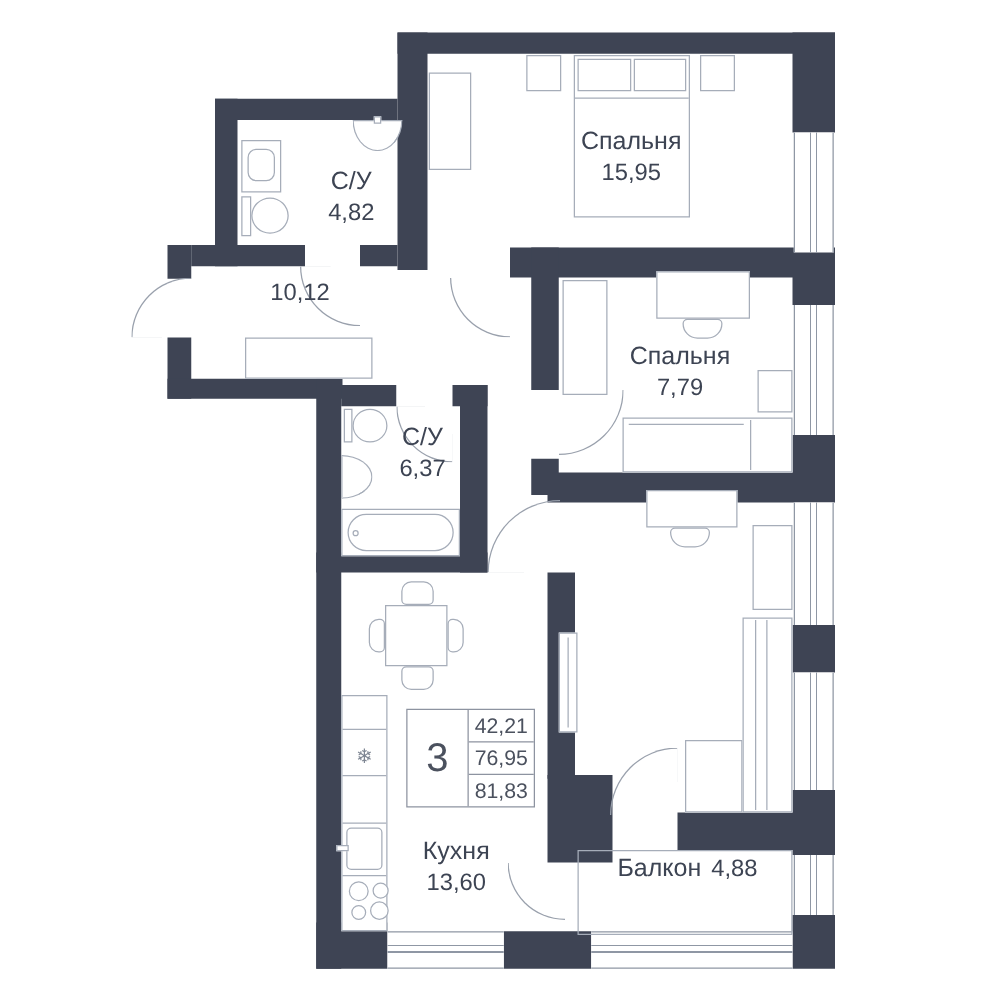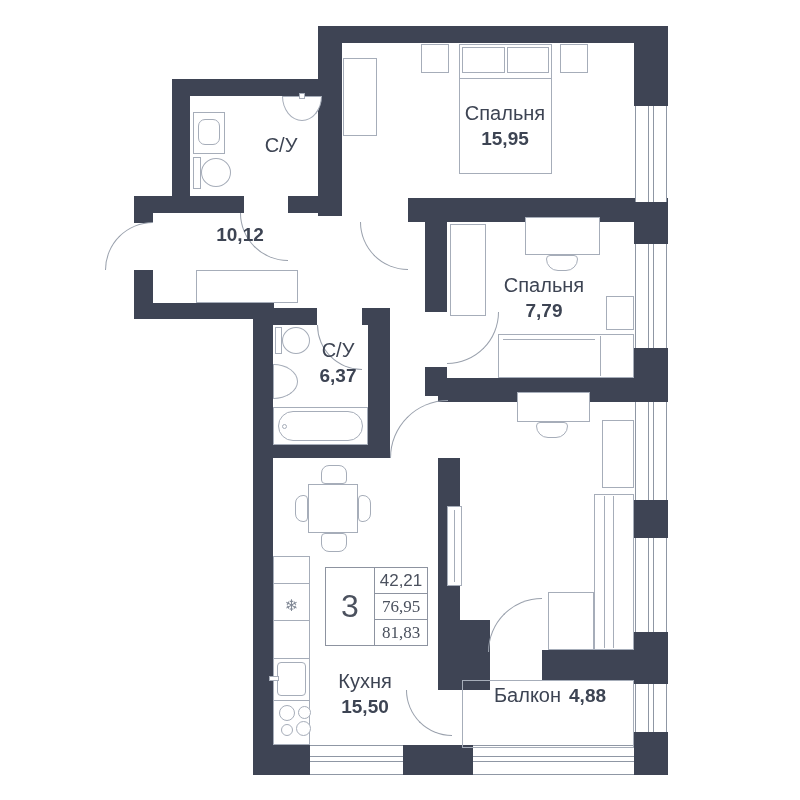--- a/index.html
+++ b/index.html
@@ -9,31 +9,31 @@
   .f{position:absolute;border:1px solid #a6adb9;background:#fff;box-sizing:border-box;}
   .ln{position:absolute;background:#a6adb9;}
   .arc{position:absolute;box-sizing:border-box;border:0 solid #99a0ac;background:transparent;}
   .win{position:absolute;background:#fff;box-sizing:border-box;}
   .win.v{border-left:1px solid #8f97a4;border-right:1px solid #8f97a4;
     background-image:linear-gradient(90deg,transparent 0 12px,#8f97a4 12px 13px,transparent 13px 17px,#8f97a4 17px 18px,transparent 18px);}
   .win.h{border-top:1px solid #8f97a4;border-bottom:1px solid #8f97a4;
     background-image:linear-gradient(180deg,transparent 0 10px,#8f97a4 10px 11px,transparent 11px 15px,#8f97a4 15px 16px,transparent 16px);}
   .lbl{position:absolute;color:#3d4453;text-align:center;font-size:20px;line-height:26px;}
   .lbl span{display:block;}
-  .lbl .area{font-size:19px;font-weight:bold;}
+  .lbl .area{font-size:19px;}
   .lbl.inline span{display:inline;margin:0 4px;}
   .snow{position:absolute;color:#7d8592;font-size:16px;text-align:center;}
   #statbox{position:absolute;left:325px;top:567px;width:103px;height:79px;border:1px solid #8d93a0;
            box-sizing:border-box;background:#fff;display:flex;}
   #statbox .big{width:48px;border-right:1px solid #8d93a0;display:flex;align-items:center;
                 justify-content:center;font-size:32px;color:#4b515e;}
   #statbox .col{flex:1;display:flex;flex-direction:column;}
   #statbox .col div{flex:1;display:flex;align-items:center;justify-content:center;
                     font-size:17px;color:#4b515e;}
-  #statbox .col div + div{border-top:1px solid #8d93a0;font-family:Liberation Serif, serif;}
+  #statbox .col div + div{border-top:1px solid #8d93a0;}
 </style>
 </head>
 <body>
 
 <div id="plan">
 
   <div class="w" style="left:318px;top:26px;width:350px;height:17px"></div>
   <div class="w" style="left:318px;top:26px;width:24px;height:190px"></div>
   <div class="w" style="left:172px;top:79px;width:146px;height:17px"></div>
   <div class="w" style="left:172px;top:79px;width:18px;height:134px"></div>
@@ -146,37 +146,38 @@
     <div class="big">3</div>
     <div class="col">
       <div>42,21</div>
       <div>76,95</div>
       <div>81,83</div>
     </div>
   </div>
 
   <div class="lbl" style="left:231px;top:132px;width:100px">
     <span>С/У</span>
+    <span class="area">4,82</span>
   </div>
   <div class="lbl" style="left:425px;top:100px;width:160px">
     <span>Спальня</span>
     <span class="area">15,95</span>
   </div>
   <div class="lbl" style="left:150px;top:222px;width:180px">
     <span class="area">10,12</span>
   </div>
   <div class="lbl" style="left:464px;top:272px;width:160px">
     <span>Спальня</span>
     <span class="area">7,79</span>
   </div>
   <div class="lbl" style="left:298px;top:337px;width:80px">
     <span>С/У</span>
     <span class="area">6,37</span>
   </div>
   <div class="lbl" style="left:285px;top:668px;width:160px">
     <span>Кухня</span>
-    <span class="area">15,50</span>
+    <span class="area">13,60</span>
   </div>
   <div class="lbl inline" style="left:470px;top:682px;width:160px">
     <span>Балкон</span><span class="area">4,88</span>
   </div>
 
 </div>
 
 </body></html>

